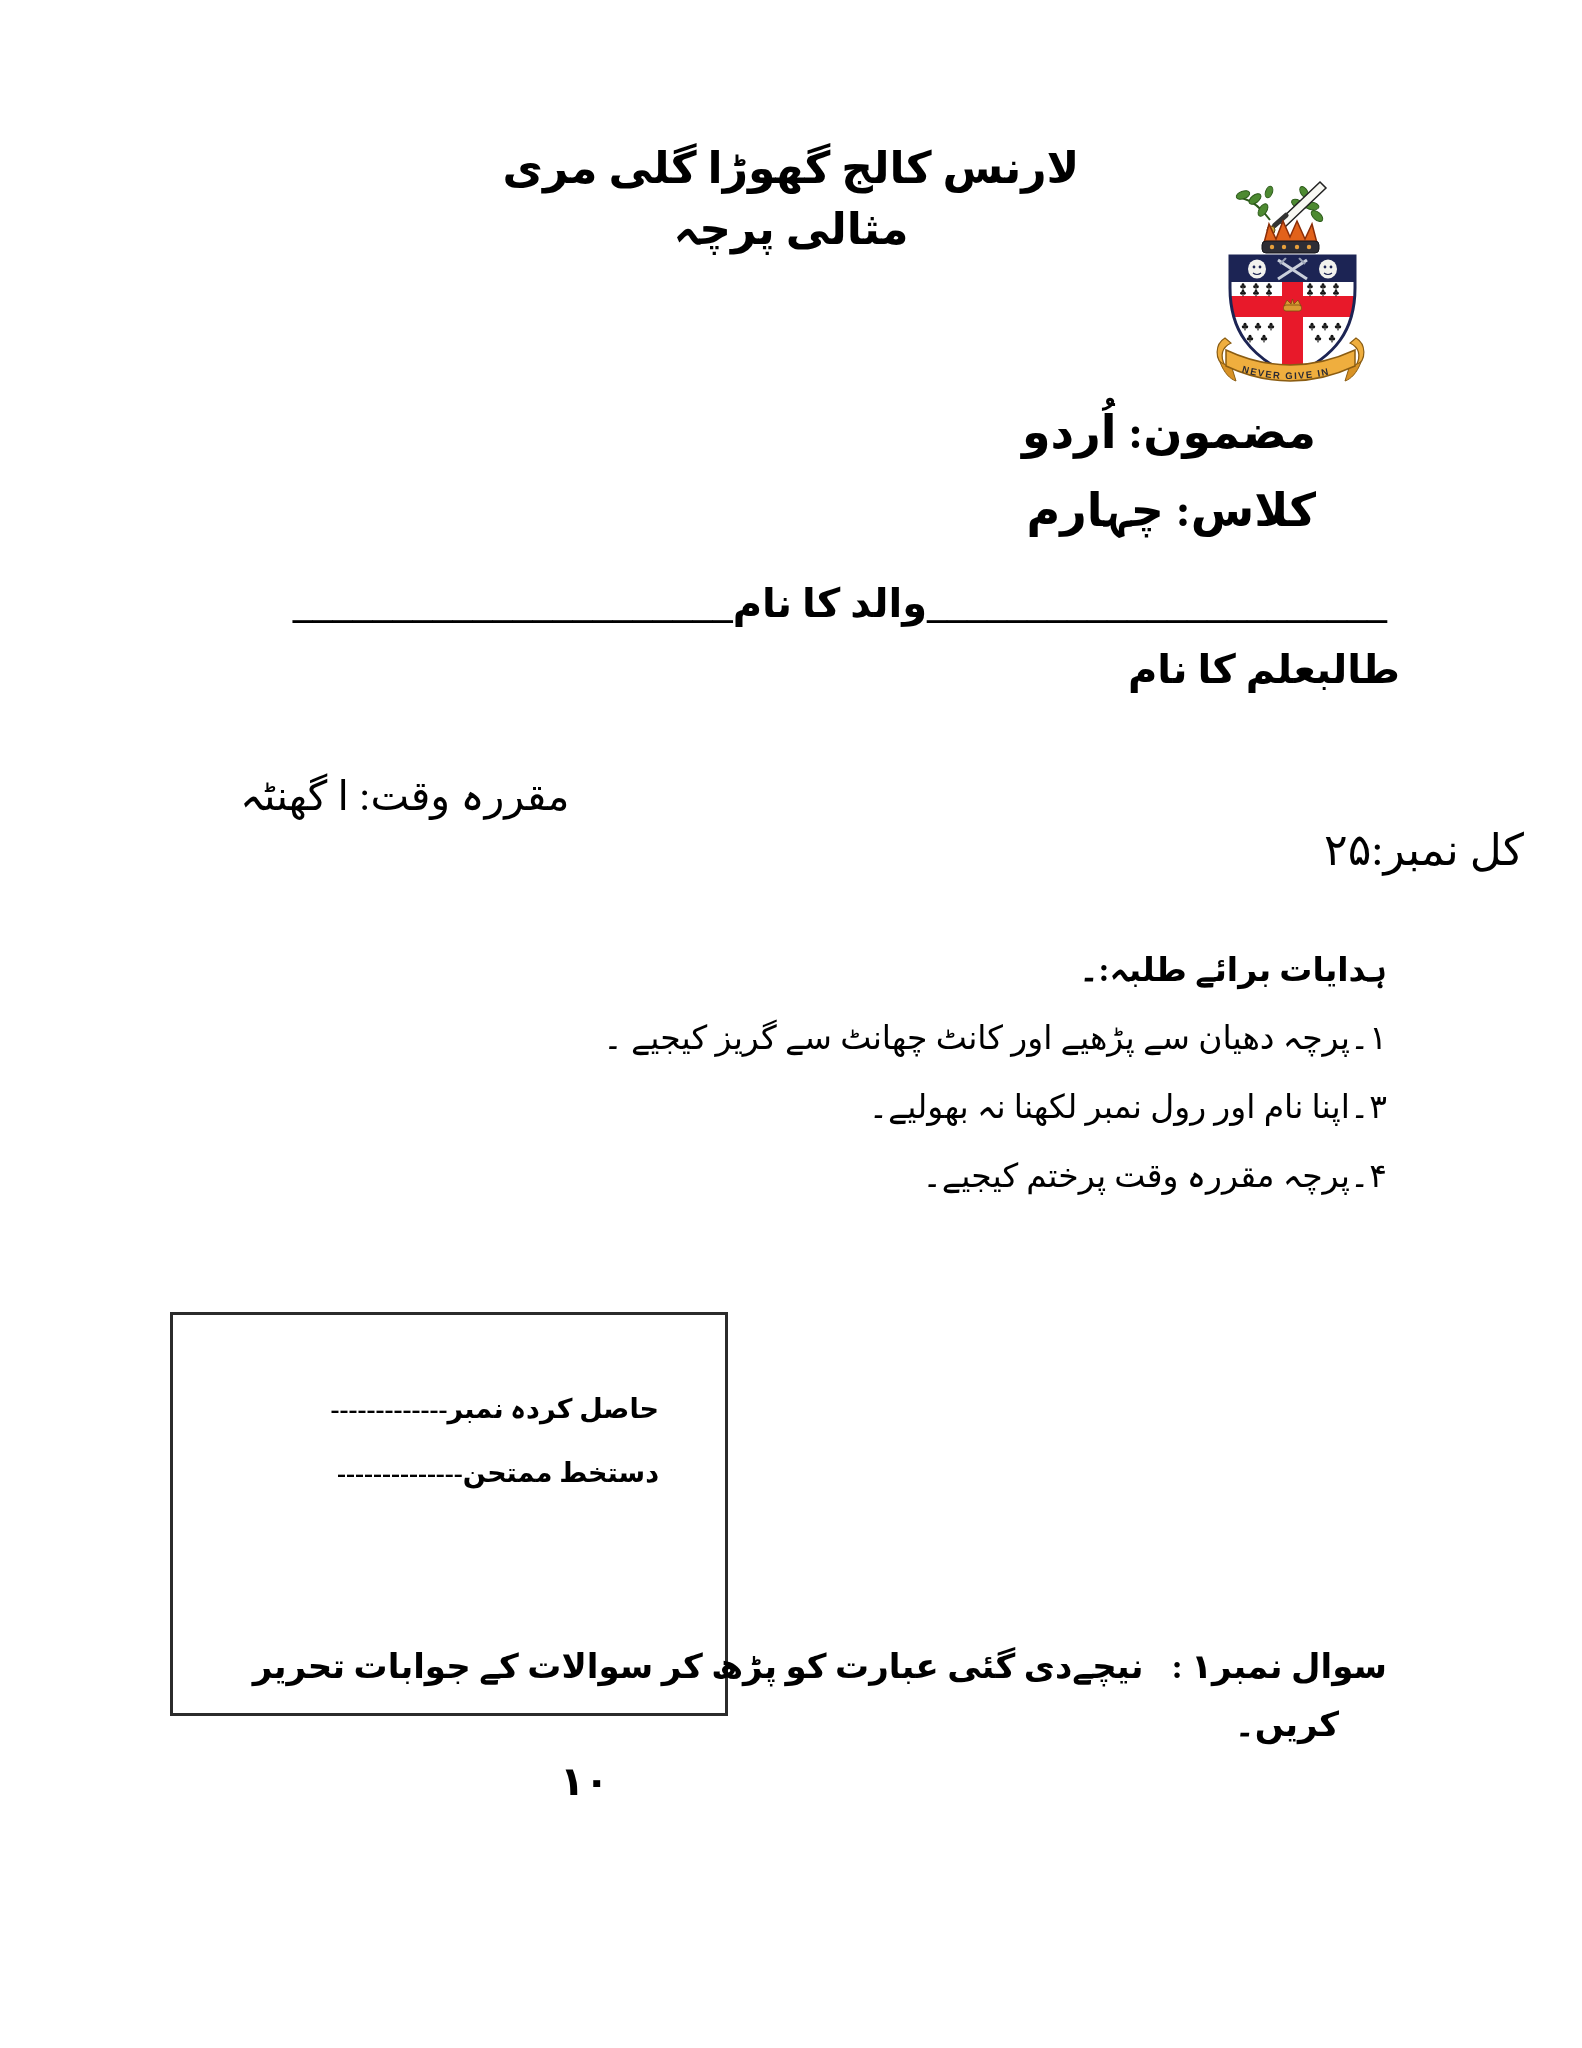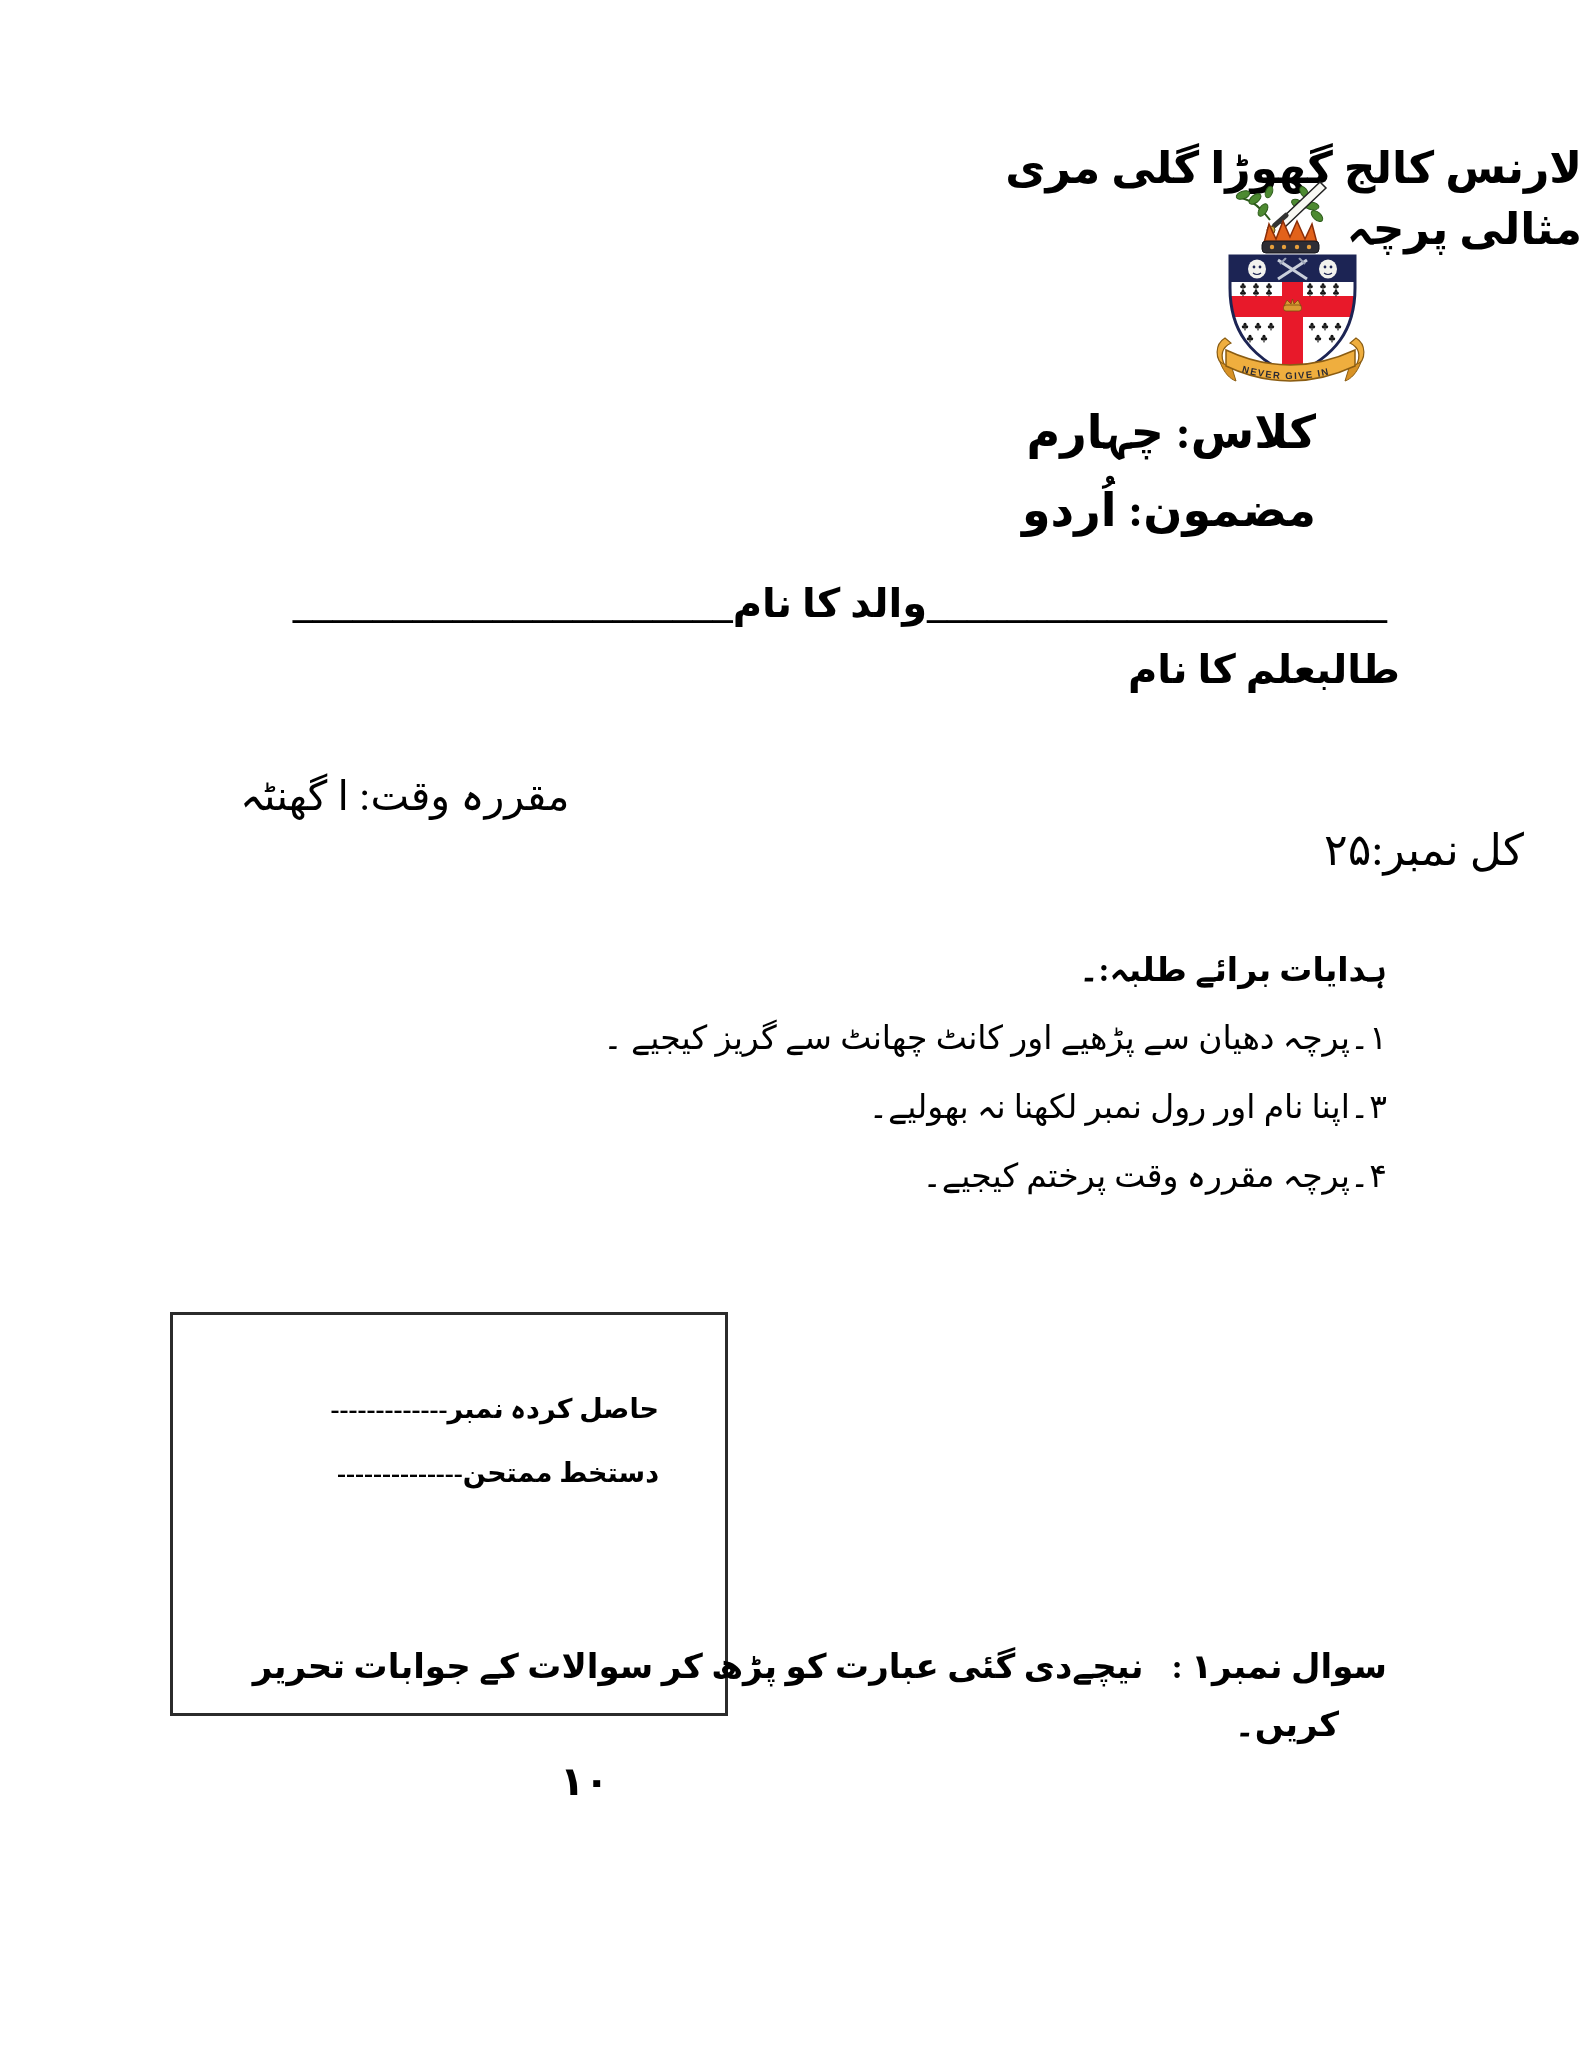--- a/index.html
+++ b/index.html
@@ -8,21 +8,21 @@
     width:1582px;height:2048px;
     background:#ffffff;
     font-family:"Liberation Serif","DejaVu Sans","DejaVu Serif",serif;
     color:#000;
     overflow:hidden;
   }
   .rtl{direction:rtl;unicode-bidi:embed;}
 
   .title-block{
     position:absolute;top:138px;left:0;width:100%;
-    text-align:right;font-weight:bold;font-size:44px;line-height:61px;
+    text-align:center;font-weight:bold;font-size:44px;line-height:61px;
   }
 
   .crest{position:absolute;left:1212px;top:178px;width:157px;height:214px;}
 
   .meta-right{
     position:absolute;top:394px;right:266px;
     text-align:right;font-weight:bold;font-size:46px;line-height:78px;
     white-space:nowrap;
   }
 
@@ -192,22 +192,22 @@
       <path d="M8,182 C12,193 18,199 24,201 L20,188 Z" fill="#d89225" stroke="#8a5c12" stroke-width="1"></path>
       <path d="M149,182 C145,193 139,199 133,201 L137,188 Z" fill="#d89225" stroke="#8a5c12" stroke-width="1"></path>
       <path d="M14,170 Q78,200 143,170 L143,186 Q78,216 14,186 Z" fill="#efae3e" stroke="#8a5c12" stroke-width="1.5"></path>
       <text font-size="9.5" font-weight="bold" fill="#2a2a33" letter-spacing="1.5" font-family="'Liberation Sans','DejaVu Sans',sans-serif">
         <textPath href="#mottoPath" startOffset="10">NEVER GIVE IN</textPath>
       </text>
     </g>
   </svg>
 
   <div class="meta-right rtl">
+    <div>مضمون: اُردو</div>
     <div>کلاس: چہارم</div>
-    <div>مضمون: اُردو</div>
   </div>
 
   <div class="father-line rtl">
     <span class="blank">_______________________</span><span>والد کا نام</span><span class="blank">______________________</span>
   </div>
 
   <div class="student-name rtl">طالبعلم کا نام</div>
 
   <div class="time-allowed rtl">مقررہ وقت: ا گھنٹہ</div>
 

